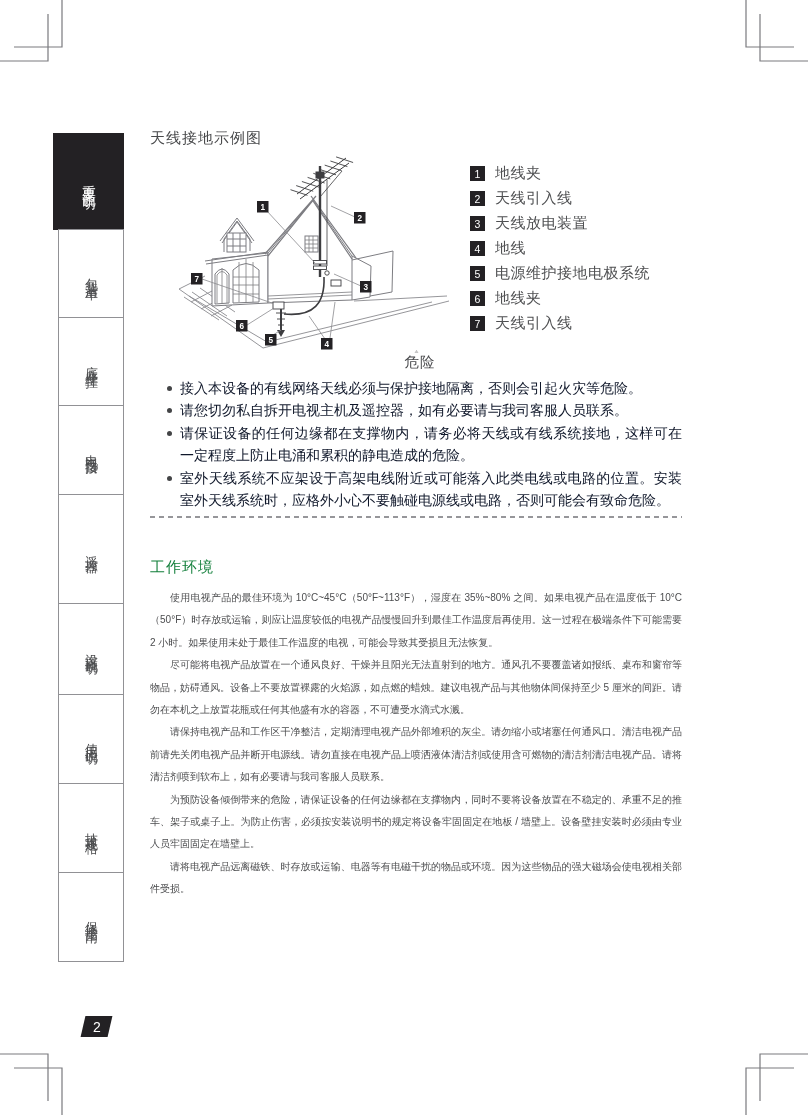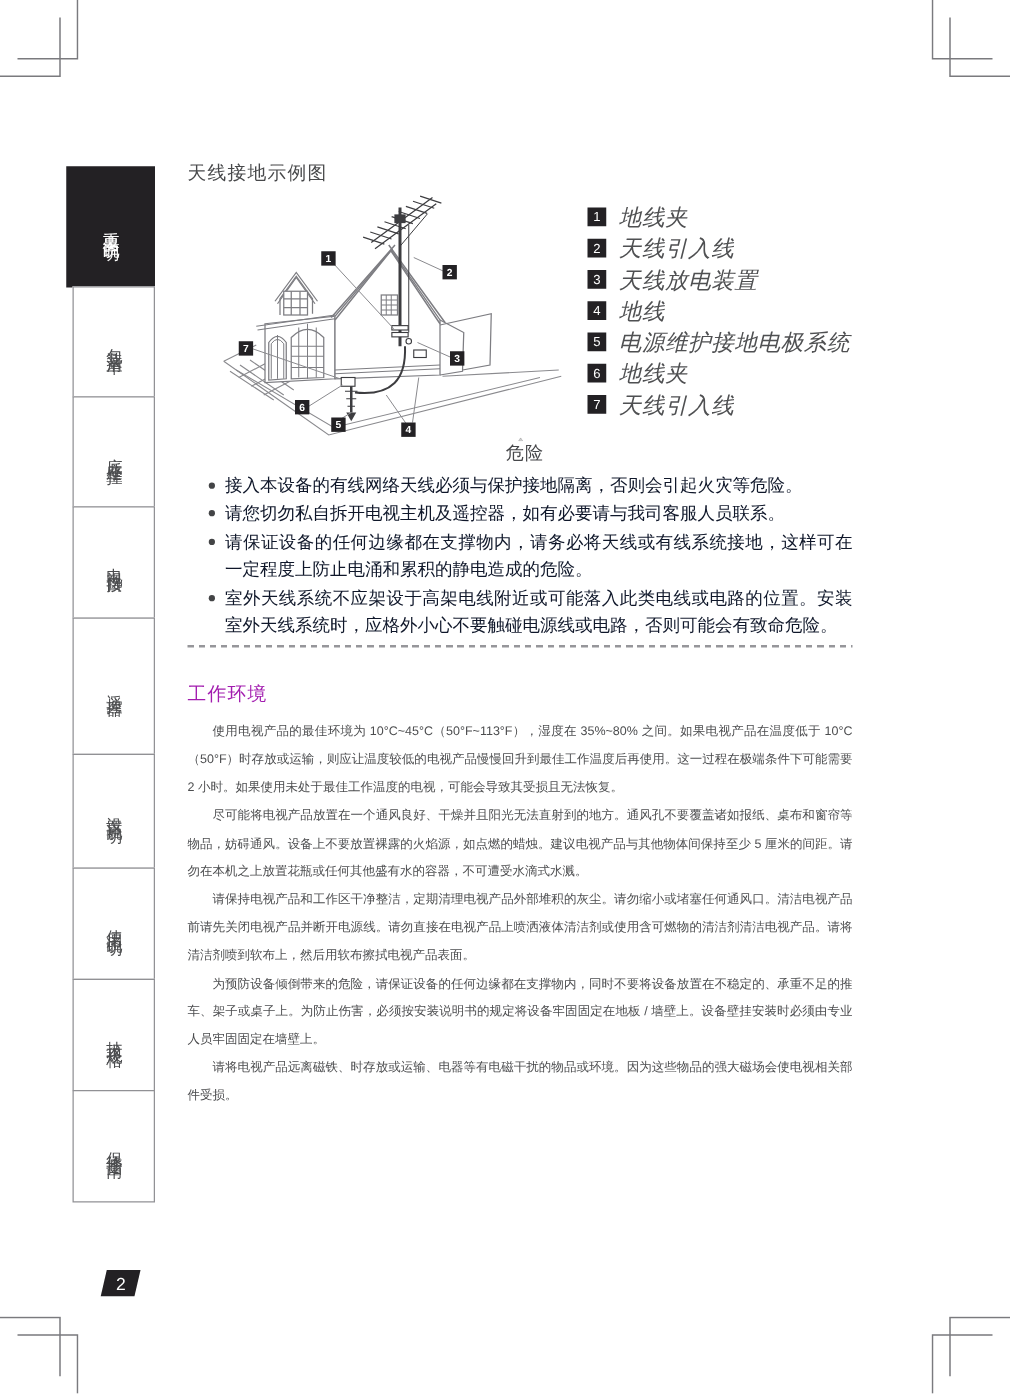--- a/index.html
+++ b/index.html
@@ -17,36 +17,36 @@
   .tab.active{background:#232124;border:none;margin-left:0;width:71px;margin-top:0;}
   .tab.active span{color:#fff;letter-spacing:4px;font-size:13.5px;}
   
   .doc-title{position:absolute;left:150px;top:129px;font-size:15px;font-weight:500;
        color:#48494b;letter-spacing:1px;}
   .house-svg{position:absolute;left:172px;top:148px;}
   .legend{position:absolute;left:470px;top:166px;list-style:none;margin:0;padding:0;}
   .legend li{display:flex;align-items:center;height:15px;margin-bottom:10px;}
   .legend .numbox{width:15px;height:15px;background:#232124;color:#fff;font-size:10.5px;
        display:flex;align-items:center;justify-content:center;margin-right:10px;flex:0 0 15px;}
-  .legend .lbl{font-size:18px;color:#4f5052;letter-spacing:.5px;font-style:italic;}
+  .legend .lbl{font-size:15px;color:#4f5052;letter-spacing:.5px;}
   
   .danger{position:absolute;left:150px;top:350px;width:532px;}
   .danger-head{display:flex;align-items:center;height:22px;flex-direction:column;}
   .danger-title{font-size:14.5px;color:#46474a;margin-left:8px;letter-spacing:1px;}
   .dash{height:1.6px;background:repeating-linear-gradient(90deg,#96969a 0 5px,transparent 5px 9px);}
   .danger-head .dash{flex:1;margin-left:14px;}
   .bullets{list-style:none;margin:5px 0 0;padding:0;}
   .bullets li{position:relative;padding-left:30px;font-size:14px;line-height:22.4px;
        text-align:justify;text-justify:inter-ideograph;color:#0f172a;}
   .bullets li::before{content:"";position:absolute;left:17px;top:9px;width:5px;height:5px;
        border-radius:50%;background:#434446;}
   .danger .closing-dash{margin-top:5px;}
   
   .env{position:absolute;left:150px;top:546px;width:532px;}
-  .env h2{margin:0 0 10px;font-size:15px;font-weight:500;color:#a21caf;letter-spacing:1px;}
+  .env h2{margin:12px 0 10px;font-size:15px;font-weight:500;color:#15803d;letter-spacing:1px;}
   .env p{margin:0;font-size:10px;line-height:22.4px;text-indent:2em;text-align:justify;
        text-justify:inter-ideograph;color:#4c4d4f;}
   
   .page-badge{position:absolute;left:83px;top:1016px;width:27px;height:21px;background:#232124;
        transform:skewX(-13deg);display:flex;align-items:center;justify-content:center;}
   .page-badge span{color:#fff;font-size:14px;transform:skewX(13deg);}
 </style>
 </head>
 <body>
 
@@ -235,21 +235,21 @@
       <li>请保证设备的任何边缘都在支撑物内，请务必将天线或有线系统接地，这样可在一定程度上防止电涌和累积的静电造成的危险。</li>
       <li>室外天线系统不应架设于高架电线附近或可能落入此类电线或电路的位置。安装室外天线系统时，应格外小心不要触碰电源线或电路，否则可能会有致命危险。</li>
     </ul>
     <div class="dash closing-dash"></div>
   </section>
 
   <section class="env">
     <h2>工作环境</h2>
     <p>使用电视产品的最佳环境为 10°C~45°C（50°F~113°F），湿度在 35%~80% 之间。如果电视产品在温度低于 10°C（50°F）时存放或运输，则应让温度较低的电视产品慢慢回升到最佳工作温度后再使用。这一过程在极端条件下可能需要 2 小时。如果使用未处于最佳工作温度的电视，可能会导致其受损且无法恢复。</p>
     <p>尽可能将电视产品放置在一个通风良好、干燥并且阳光无法直射到的地方。通风孔不要覆盖诸如报纸、桌布和窗帘等物品，妨碍通风。设备上不要放置裸露的火焰源，如点燃的蜡烛。建议电视产品与其他物体间保持至少 5 厘米的间距。请勿在本机之上放置花瓶或任何其他盛有水的容器，不可遭受水滴式水溅。</p>
-    <p>请保持电视产品和工作区干净整洁，定期清理电视产品外部堆积的灰尘。请勿缩小或堵塞任何通风口。清洁电视产品前请先关闭电视产品并断开电源线。请勿直接在电视产品上喷洒液体清洁剂或使用含可燃物的清洁剂清洁电视产品。请将清洁剂喷到软布上，然后用软布擦拭电视产品表面。</p>
+    <p>请保持电视产品和工作区干净整洁，定期清理电视产品外部堆积的灰尘。请勿缩小或堵塞任何通风口。清洁电视产品前请先关闭电视产品并断开电源线。请勿直接在电视产品上喷洒液体清洁剂或使用含可燃物的清洁剂清洁电视产品。请将清洁剂喷到软布上，如有必要请与我司客服人员联系。</p>
     <p>为预防设备倾倒带来的危险，请保证设备的任何边缘都在支撑物内，同时不要将设备放置在不稳定的、承重不足的推车、架子或桌子上。为防止伤害，必须按安装说明书的规定将设备牢固固定在地板 / 墙壁上。设备壁挂安装时必须由专业人员牢固固定在墙壁上。</p>
     <p>请将电视产品远离磁铁、时存放或运输、电器等有电磁干扰的物品或环境。因为这些物品的强大磁场会使电视相关部件受损。</p>
   </section>
 
   <div class="page-badge">
     <span>2</span>
   </div>
 
 </div>
 

